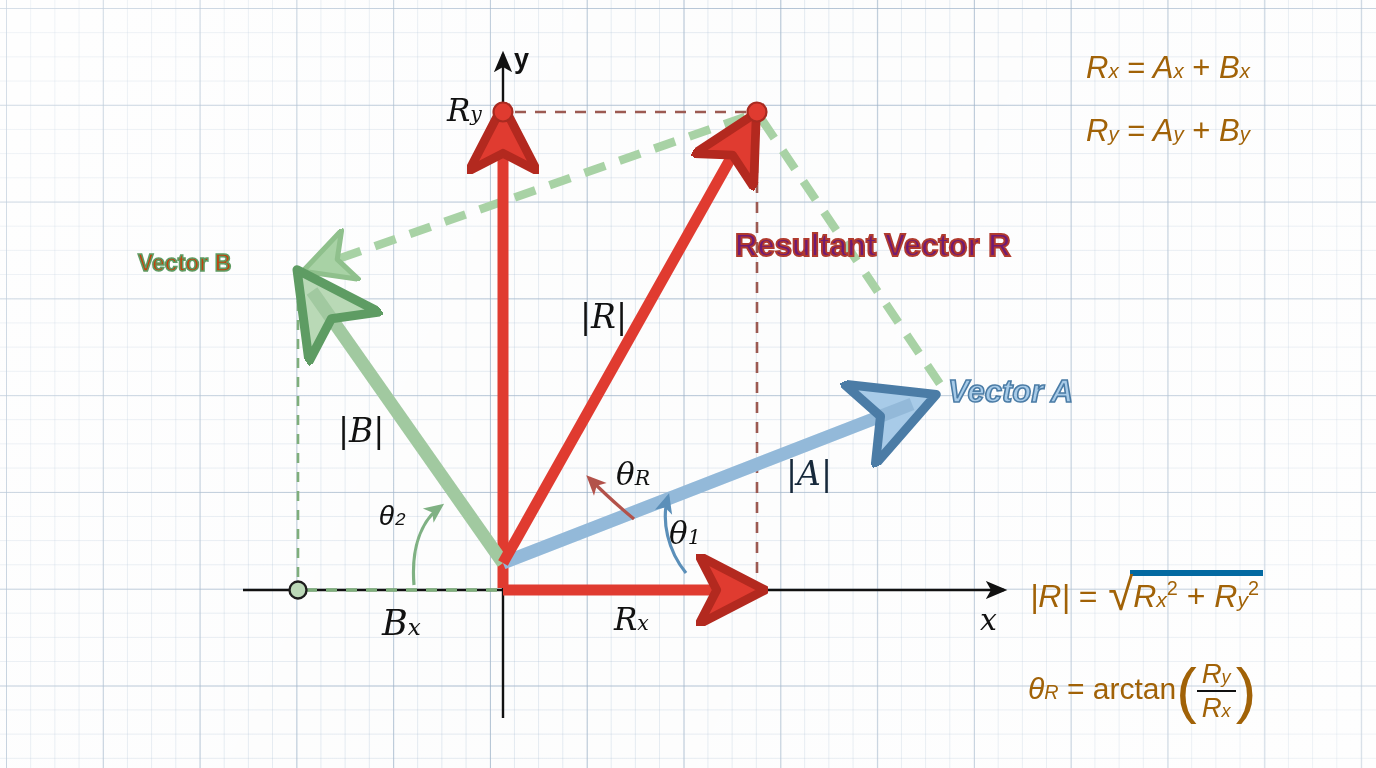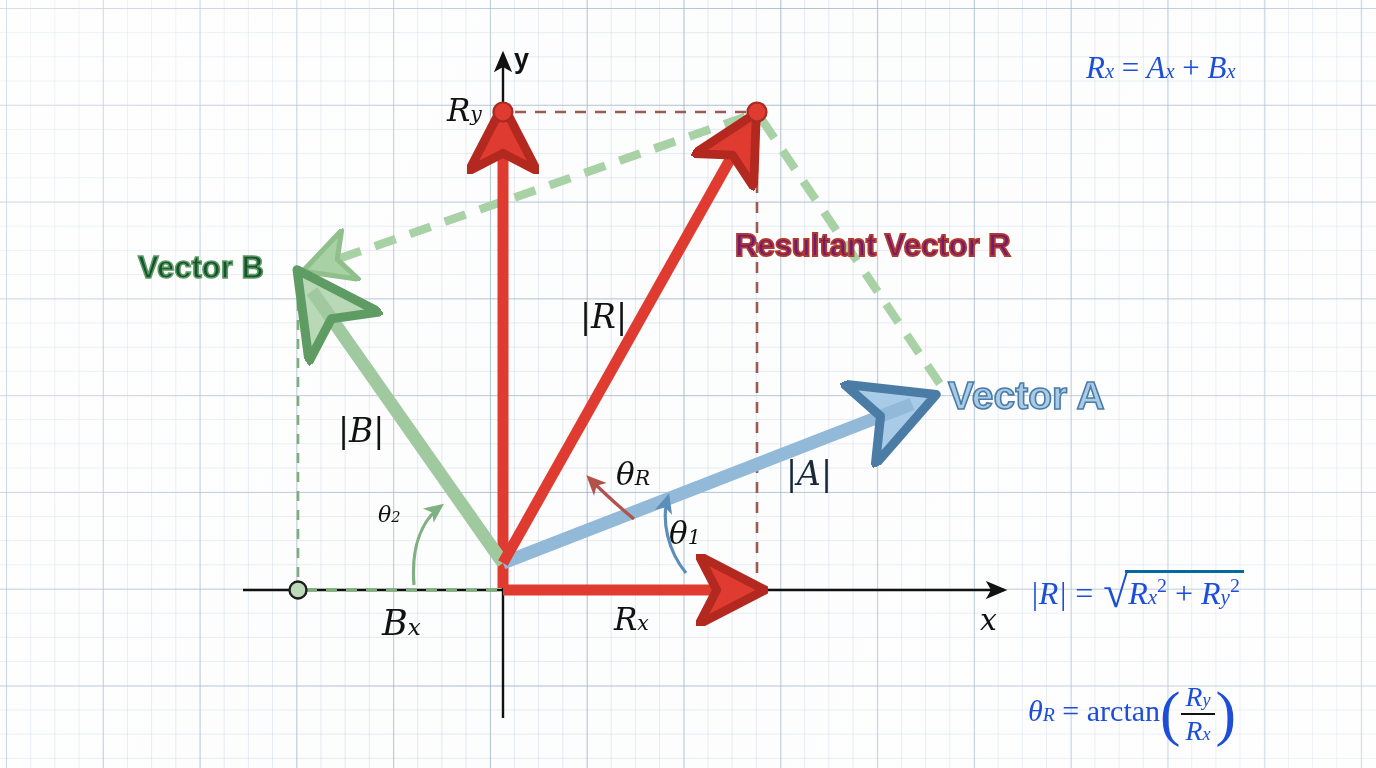--- a/index.html
+++ b/index.html
@@ -42,43 +42,43 @@
   .sup{font-size:.62em;vertical-align:super;}
   .upright{font-style:normal;}
 
   .vlabel{
     position:absolute;
     font-family:"Liberation Sans", sans-serif;
     font-weight:bold;
     white-space:nowrap;
     line-height:1;
   }
-  .vlabel.a{font-size:39px;color:#a8cbe8;-webkit-text-stroke:1.6px #4b7ca6;}
-  .vlabel.b{font-size:31px;color:#14532d;-webkit-text-stroke:1.6px #5e9c63;}
+  .vlabel.a{font-size:31px;color:#a8cbe8;font-style:italic;-webkit-text-stroke:1.6px #4b7ca6;}
+  .vlabel.b{font-size:23px;color:#c2410c;-webkit-text-stroke:1.6px #5e9c63;}
   .vlabel.r{font-size:31px;color:#701a75;-webkit-text-stroke:1.9px #b03a2e;}
 
   .axisname{
     position:absolute;
     font-family:"Liberation Sans", sans-serif;
     font-weight:bold;font-size:27px;color:#111;
   }
   .axisname.italicx{
     font-family:"DejaVu Serif", serif;font-style:italic;font-weight:normal;font-size:30px;
   }
 
   .eq{
     position:absolute;
-    font-family:Liberation Serif, serif;
-    color:#1d4ed8;white-space:nowrap;
+    font-family:Liberation Sans, sans-serif;
+    color:#a16207;white-space:nowrap;
   }
 
   
   .sqrt{display:inline-block;position:relative;padding-left:2px;}
   .radsym{display:inline-block;font-size:1.42em;line-height:.8;transform:translateY(.07em);font-style:normal;}
-  .radcontent{display:inline-block;border-top:3px solid #0369a1;padding:1px 4px 0 3px;margin-left:-3px;}
+  .radcontent{display:inline-block;border-top:6px solid #0369a1;padding:1px 4px 0 3px;margin-left:-3px;}
 
   
   .frac{display:inline-block;vertical-align:middle;text-align:center;font-size:.92em;}
   .frac .num{display:block;padding:0 5px;}
   .frac .den{display:block;border-top:2.2px solid #111;padding:0 5px;}
   .paren{display:inline-block;font-size:2.05em;font-style:normal;line-height:.62;vertical-align:middle;transform:translateY(-.02em);}
 </style>
 </head>
 <body>
 
@@ -193,40 +193,47 @@
   <div class="mathlabel" style="left:614px;top:604px;font-size:31px;">
     <span>R</span><span class="sub">x</span>
   </div>
   <div class="mathlabel" style="left:382px;top:606px;font-size:35px;">
     <span>B</span><span class="sub">x</span>
   </div>
 
   <div class="mathlabel" style="left:669px;top:518px;font-size:31px;text-align:right;">
     <span>θ</span><span class="sub">1</span>
   </div>
-  <div class="mathlabel" style="left:378px;top:504px;font-size:22px;">
+  <div class="mathlabel" style="left:378px;top:504px;font-size:28px;font-family:Liberation Mono, monospace;">
     <span>θ</span><span class="sub">2</span>
   </div>
   <div class="mathlabel" style="left:616px;top:459px;font-size:31px;">
     <span>θ</span><span class="sub">R</span>
   </div>
 
   <div class="eq" style="left:1086px;top:50px;font-size:31px;font-style:italic;">
     <span>R</span><span class="sub">x</span>
     <span class="upright">=</span>
     <span>A</span><span class="sub">x</span>
     <span class="upright">+</span>
     <span>B</span><span class="sub">x</span>
   </div>
 
+  <div class="eq" style="left:1086px;top:113px;font-size:31px;font-style:italic;">
+    <span>R</span><span class="sub">y</span>
+    <span class="upright">=</span>
+    <span>A</span><span class="sub">y</span>
+    <span class="upright">+</span>
+    <span>B</span><span class="sub">y</span>
+  </div>
 
   <div class="eq" style="left:1030px;top:570px;font-size:32px;font-style:italic;">
     <span>|R|</span>
     <span class="upright">=</span>
     <span class="sqrt"><span class="radsym">√</span><span class="radcontent"><span>R</span><span class="sub">x</span><span class="sup upright">2</span> <span class="upright">+</span> <span>R</span><span class="sub">y</span><span class="sup upright">2</span></span></span>
   </div>
 
-  <div class="eq" style="left:1028px;top:658px;font-size:30px;font-style:italic;margin-top:23px;">
+  <div class="eq" style="left:1028px;top:658px;font-size:30px;font-style:italic;">
     <span>θ</span><span class="sub">R</span>
     <span class="upright">=</span>
     <span class="upright">arctan</span><span class="paren">(</span><span class="frac"><span class="num"><span>R</span><span class="sub">y</span></span><span class="den"><span>R</span><span class="sub">x</span></span></span><span class="paren">)</span>
   </div>
 </div>
 
 </body></html>

